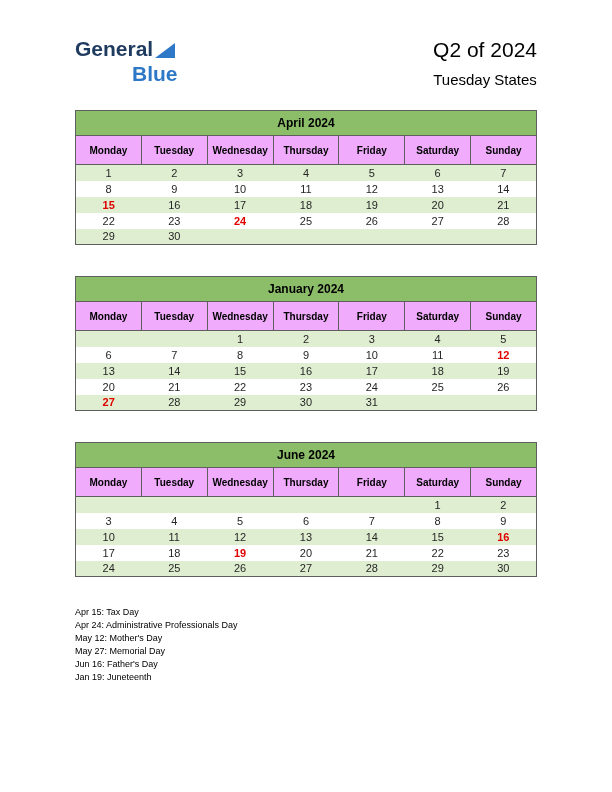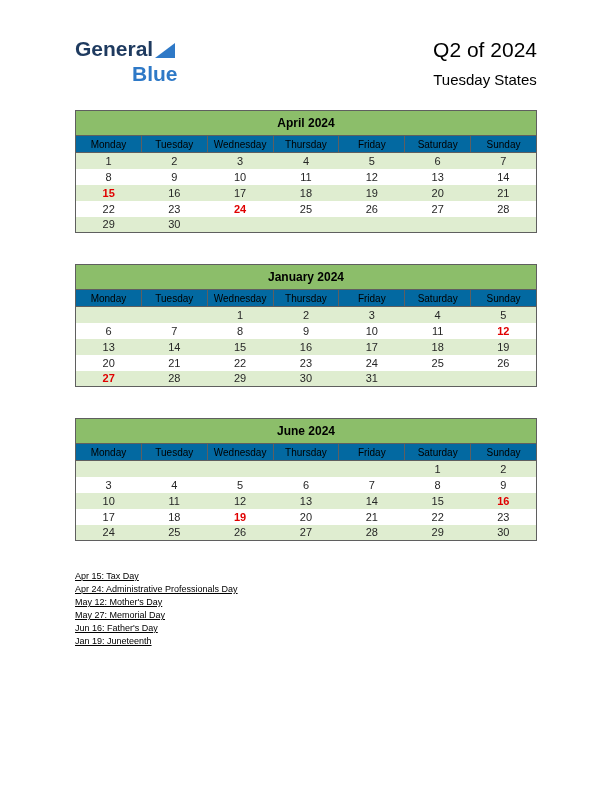--- a/index.html
+++ b/index.html
@@ -28,32 +28,32 @@
   table.month {
     width:100%; border-collapse:collapse; table-layout:fixed;
     margin-bottom:31px; border:1px solid #5f5f5f;
   }
   th.month-title-bar {
     background:var(--header_green); color:#000;
     font-size:12px; font-weight:bold; text-align:center;
     height:25px; border:1px solid #5f5f5f;
   }
   th.weekday {
-    font-weight:normal; font-size:10px; color:#000; background:#0369a1;
-    height:17px; border:1px solid #5f5f5f; text-align:center;
+    font-weight:bold; font-size:10px; color:#000; background:#f0abfc;
+    height:29px; border:1px solid #5f5f5f; text-align:center;
   }
   td.day, td.empty {
     font-size:11px; height:16px; text-align:center; color:#262626;
     vertical-align:middle;
   }
   tr.green td { background:var(--row_green); }
   td.holiday { color:var(--holiday_red); font-weight:bold; }
 
   
-  .notes { padding:0 75px; margin-top:12px;text-decoration:underline; }
+  .notes { padding:0 75px; margin-top:12px; }
   .note { font-size:9px; color:#000; margin-bottom:4px; line-height:1; }
 </style>
 </head>
 <body>
 
 <div class="page">
 
   <div class="header">
     <div class="logo">
       <div class="logo-line1">

